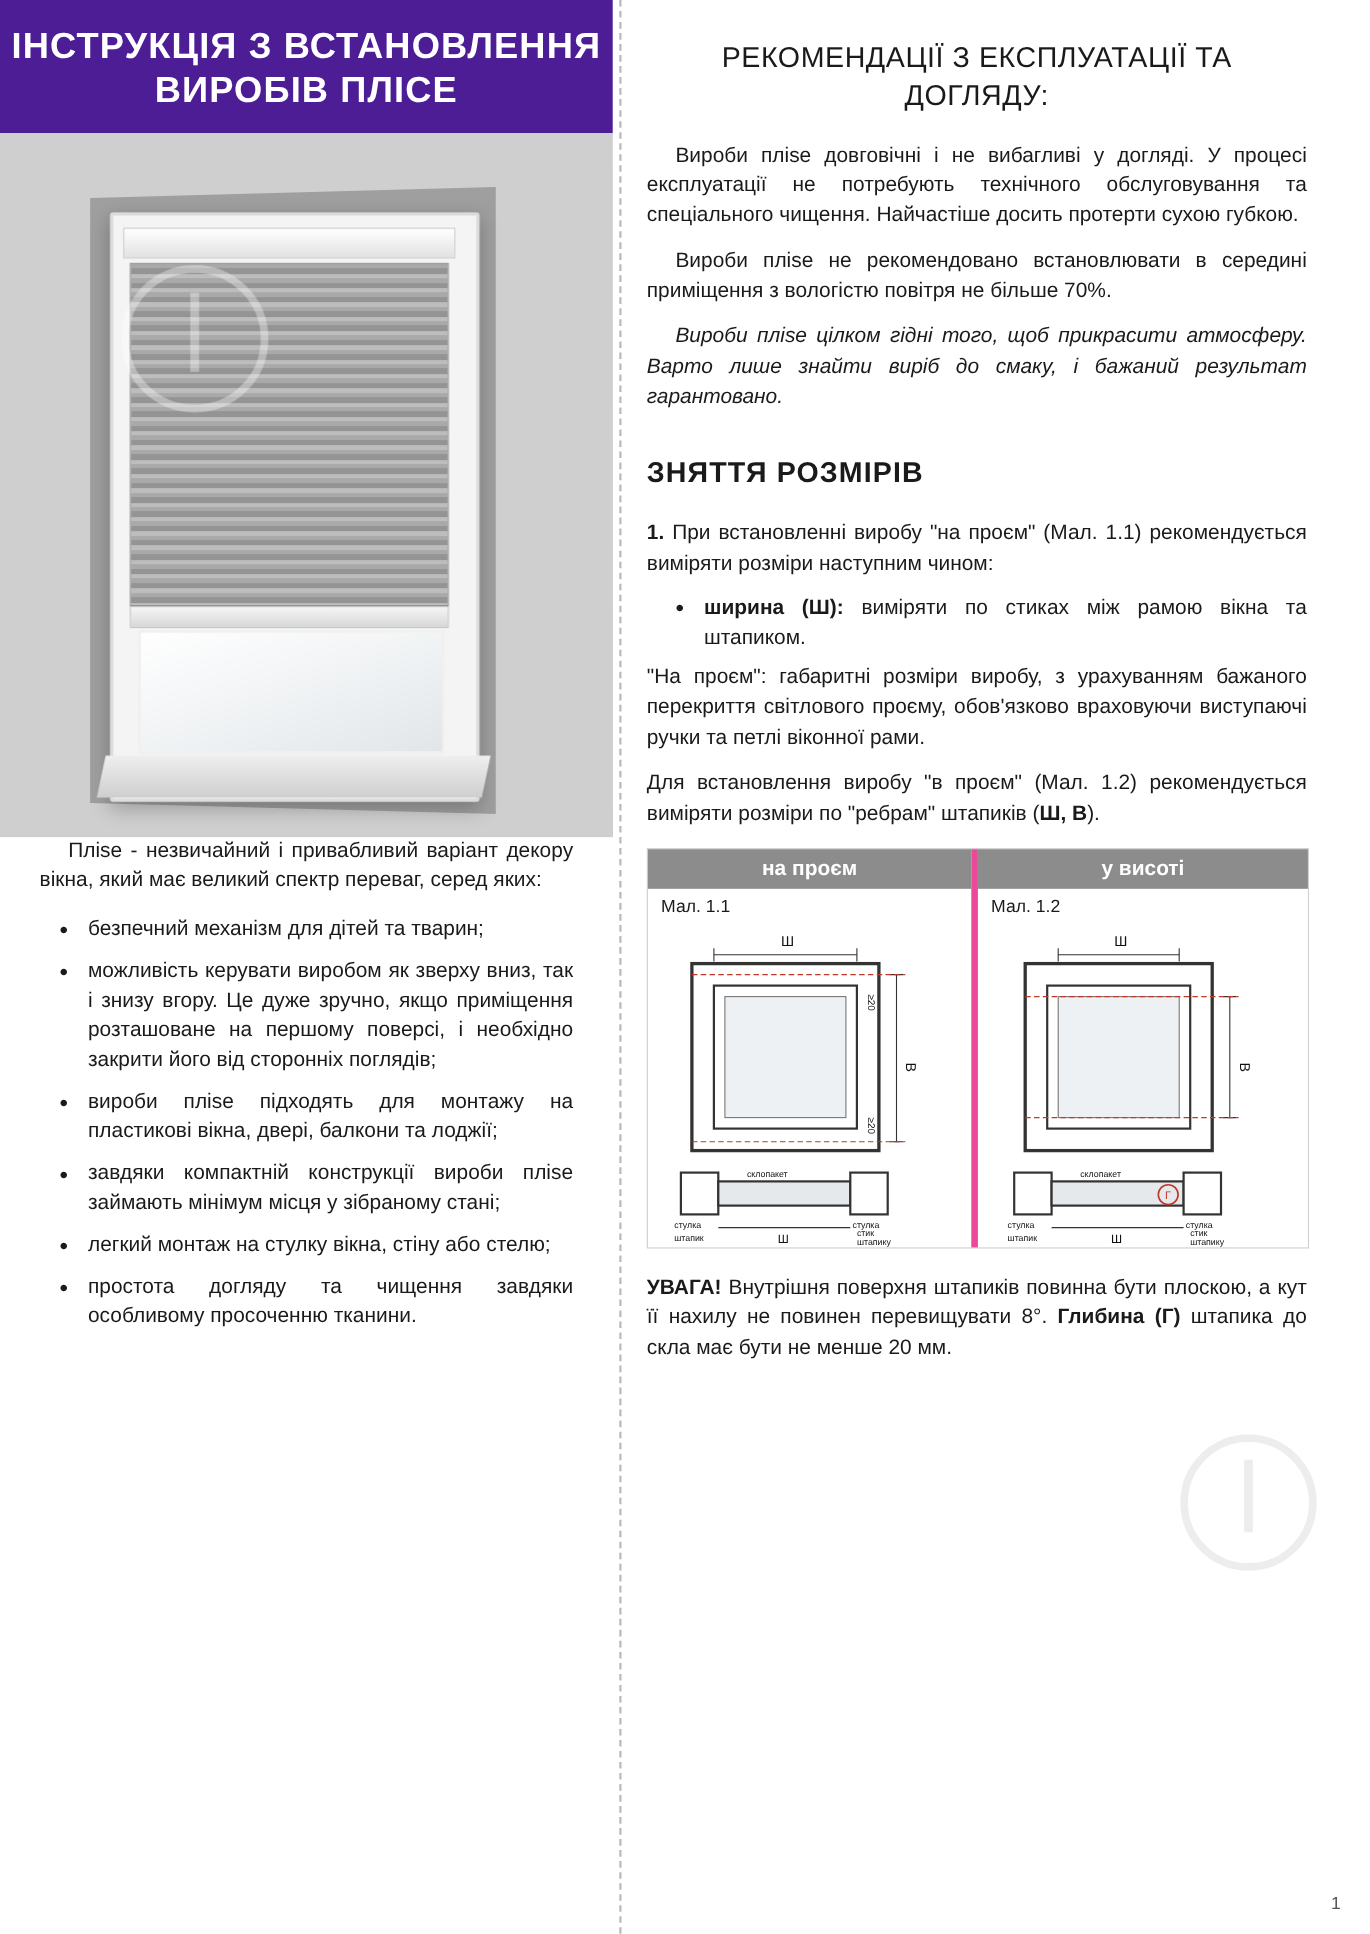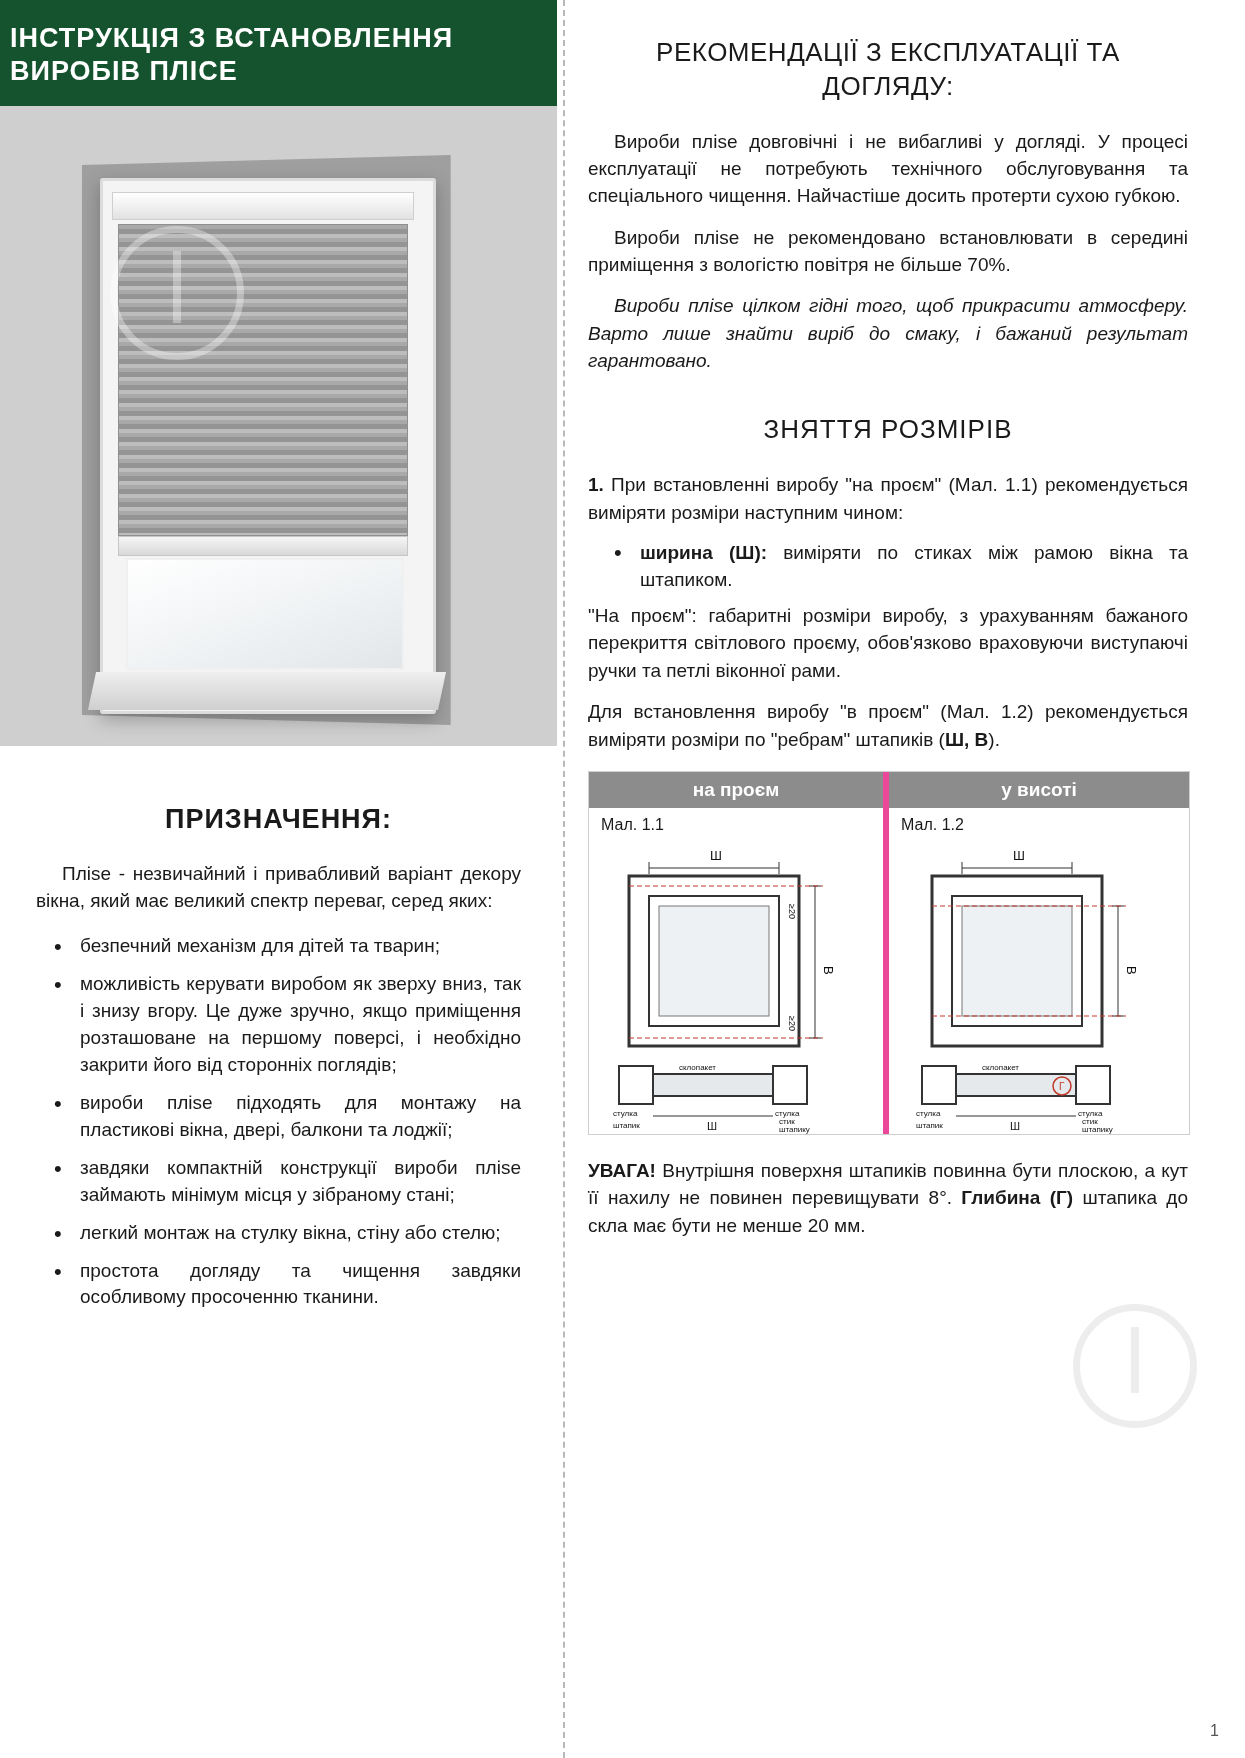--- a/index.html
+++ b/index.html
@@ -9,23 +9,24 @@
     font-family:"Liberation Sans", sans-serif;
     color:#1a1a1a;
     position:relative;
     overflow:hidden;
   }
   .page{position:relative;width:1245px;height:1758px;}
 
   
   .left-col{position:absolute;left:0;top:0;width:557px;height:1758px;}
   .title-bar{
-    background:#14532d;color:#ffffff;
+    background:#4c1d95;color:#ffffff;
+    text-align:center;
     padding:22px 10px 18px 10px;
-    font-weight:bold;font-size:27px;letter-spacing:1px;line-height:1.22;
+    font-weight:bold;font-size:33px;letter-spacing:1px;line-height:1.22;
   }
   .photo{
     width:557px;height:640px;
     background:linear-gradient(180deg,#d2d2d2 0%,#c9c9c9 55%,#bdbdbd 100%);
     position:relative;overflow:hidden;
   }
   
   .wall{position:absolute;inset:0;background:#cfcfcf;}
   .reveal{
     position:absolute;left:78px;top:54px;width:370px;height:560px;
@@ -99,21 +100,21 @@
   .h1r{
     text-align:center;font-weight:normal;font-size:26px;letter-spacing:.5px;
     line-height:1.3;margin:36px 0 24px 0;
   }
   .rp{
     font-size:19px;line-height:1.44;text-align:justify;margin:0 0 14px 0;
     text-indent:26px;
   }
   .rp.italic{font-style:italic;}
   .h2r{
-    text-align:center;font-weight:normal;font-size:26px;letter-spacing:1px;
+    text-align:left;font-weight:bold;font-size:26px;letter-spacing:1px;
     margin:40px 0 26px 0;
   }
   .rlist{margin:0;padding:0;list-style:none;}
   .rlist li{
     position:relative;padding-left:52px;margin-bottom:8px;
     font-size:19px;line-height:1.42;text-align:justify;
   }
   .rlist li:before{content:"•";position:absolute;left:26px;top:-3px;font-size:22px;}
   b{font-weight:bold;}
 
@@ -160,21 +161,20 @@
       <div class="frame-outer"></div>
       <div class="headrail"></div>
       <div class="pleats"></div>
       <div class="bottomrail"></div>
       <div class="glass"></div>
       <div class="sill"></div>
       <div class="photo-wm"></div>
     </div>
 
     <div class="left-body">
-      <div class="h2">ПРИЗНАЧЕННЯ:</div>
       <p class="para">Пліse - незвичайний і привабливий варіант декору вікна, який має великий спектр переваг, серед яких:</p>
 
       <ul class="bullets">
         <li>безпечний механізм для дітей та тварин;</li>
         <li>можливість керувати виробом як зверху вниз, так і знизу вгору. Це дуже зручно, якщо приміщення розташоване на першому поверсі, і необхідно закрити його від сторонніх поглядів;</li>
         <li>вироби пліse підходять для монтажу на пластикові вікна, двері, балкони та лоджії;</li>
         <li>завдяки компактній конструкції вироби пліse займають мінімум місця у зібраному стані;</li>
         <li>легкий монтаж на стулку вікна, стіну або стелю;</li>
         <li>простота догляду та чищення завдяки особливому просоченню тканини.</li>
       </ul>

